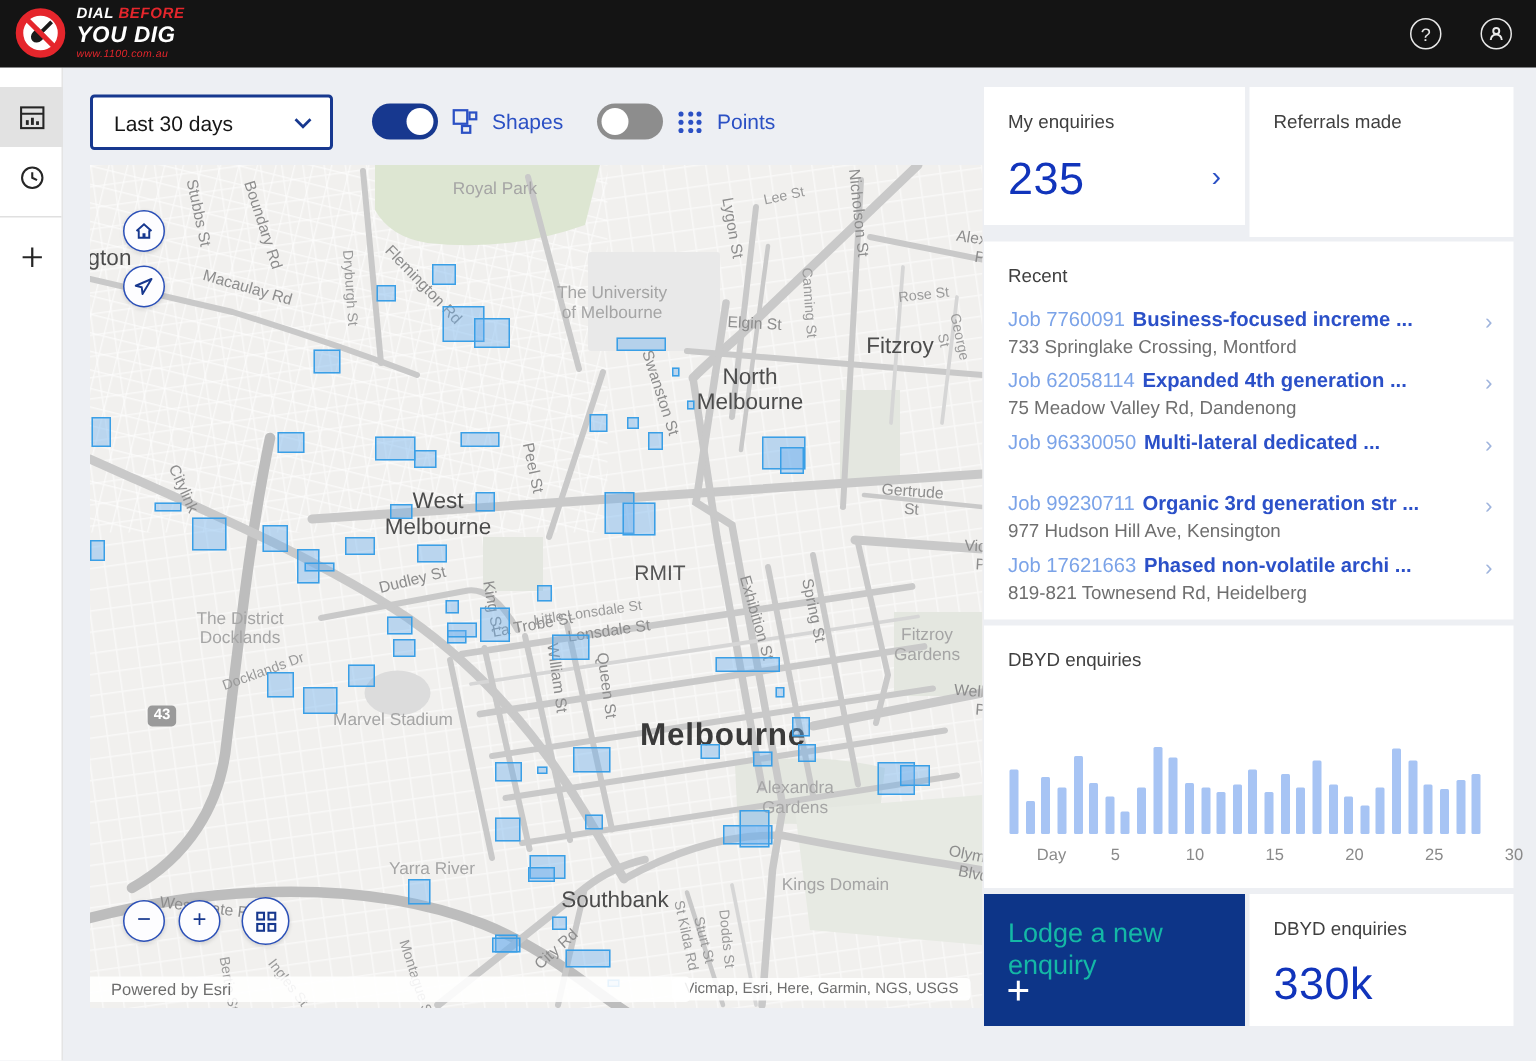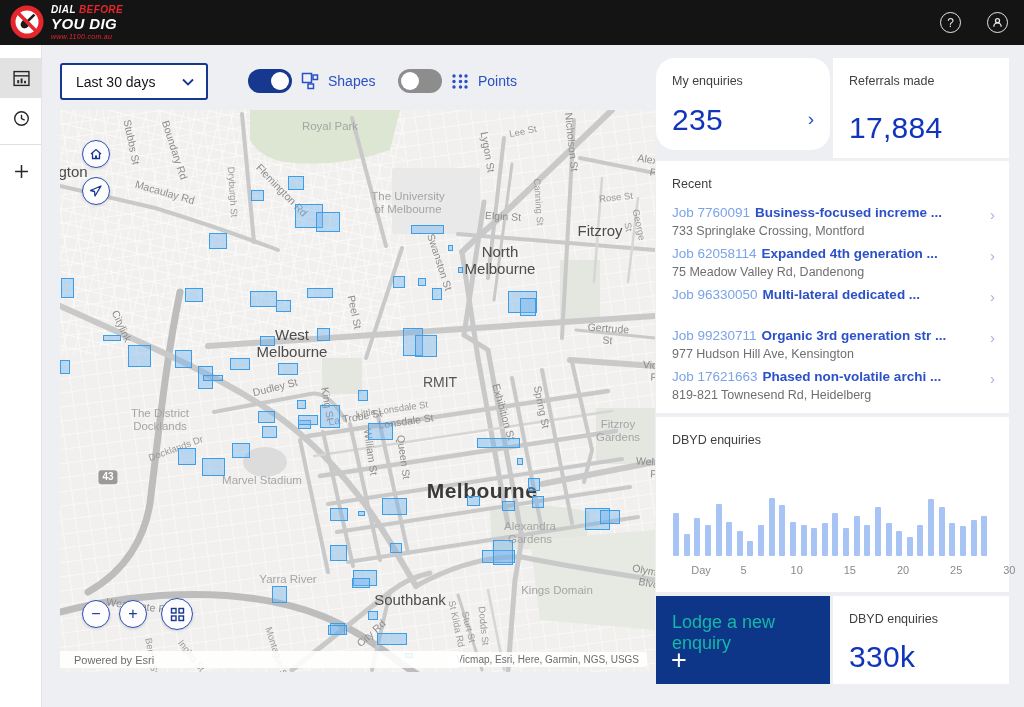--- a/index.html
+++ b/index.html
@@ -17,21 +17,21 @@
   .hdr-icons{display:flex;gap:26px;align-items:center;}
   .hicon{width:21px;height:21px;border:1.5px solid #e8e8e8;border-radius:50%;color:#e8e8e8;
     display:flex;align-items:center;justify-content:center;font-size:12px;cursor:pointer;}
   
   .sidebar{position:absolute;left:0;top:45px;width:42px;bottom:0;background:#fff;
     border-right:1px solid #e4e4e4;z-index:20;}
   .sb-item{width:42px;height:40px;display:flex;align-items:center;justify-content:center;color:#262626;cursor:pointer;}
   .sb-item.active{background:#e2e2e2;}
   .sb-div{border-top:1px solid #e0e0e0;margin:6px 0;}
   
-  .dropdown{position:absolute;left:60px;top:63px;width:148px;height:37px;background:#fff;
+  .dropdown{position:absolute;left:60px;top:63px;width:162px;height:37px;background:#fff;
     border:2px solid #17388f;border-radius:3px;display:flex;align-items:center;
     justify-content:space-between;padding:0 12px 0 14px;font-size:14px;color:#161616;cursor:pointer;z-index:10;}
   .toggle-group{position:absolute;top:69px;display:flex;align-items:center;gap:9px;z-index:10;}
   .tg-shapes{left:248px;} .tg-points{left:398px;}
   .toggle{width:44px;height:24px;border-radius:12px;position:relative;cursor:pointer;}
   .toggle.on{background:#17388f;} .toggle.off{background:#8d8d8d;}
   .knob{position:absolute;top:3px;width:18px;height:18px;border-radius:50%;background:#fff;}
   .toggle.on .knob{right:3px;} .toggle.off .knob{left:3px;}
   .tg-label{font-size:14px;color:#2b50c4;}
   
@@ -390,29 +390,28 @@
   </div>
 
   <div class="attrib right">
     <span>Vicmap, Esri, Here, Garmin, NGS, USGS</span>
   </div>
   <div class="attrib left">
     <span>Powered by Esri</span>
   </div>
 </div>
 
-<div class="card" style="left:656px;top:58px;width:174px;height:92px;border-radius:19px;">
+<div class="card" style="left:656px;top:58px;width:174px;height:92px;">
   <div class="slabel">My enquiries</div>
   <div class="bignum">235</div>
   <div class="stat-chev">›</div>
 </div>
 
 <div class="card" style="left:833px;top:58px;width:176px;height:100px;">
   <div class="slabel">Referrals made</div>
-  <div class="bignum">17,884</div>
 </div>
 
 <div class="card" style="left:656px;top:161px;width:353px;height:252px;">
   <div class="slabel">Recent</div>
   <div>
       <div class="rrow" style="top: 44px;">
         <div class="rline1"><span class="rjob">Job 7760091</span><span class="rtitle">Business-focused increme ...</span></div>
         <div class="raddr">733 Springlake Crossing, Montford</div>
         <div class="rchev">›</div>
       </div>

